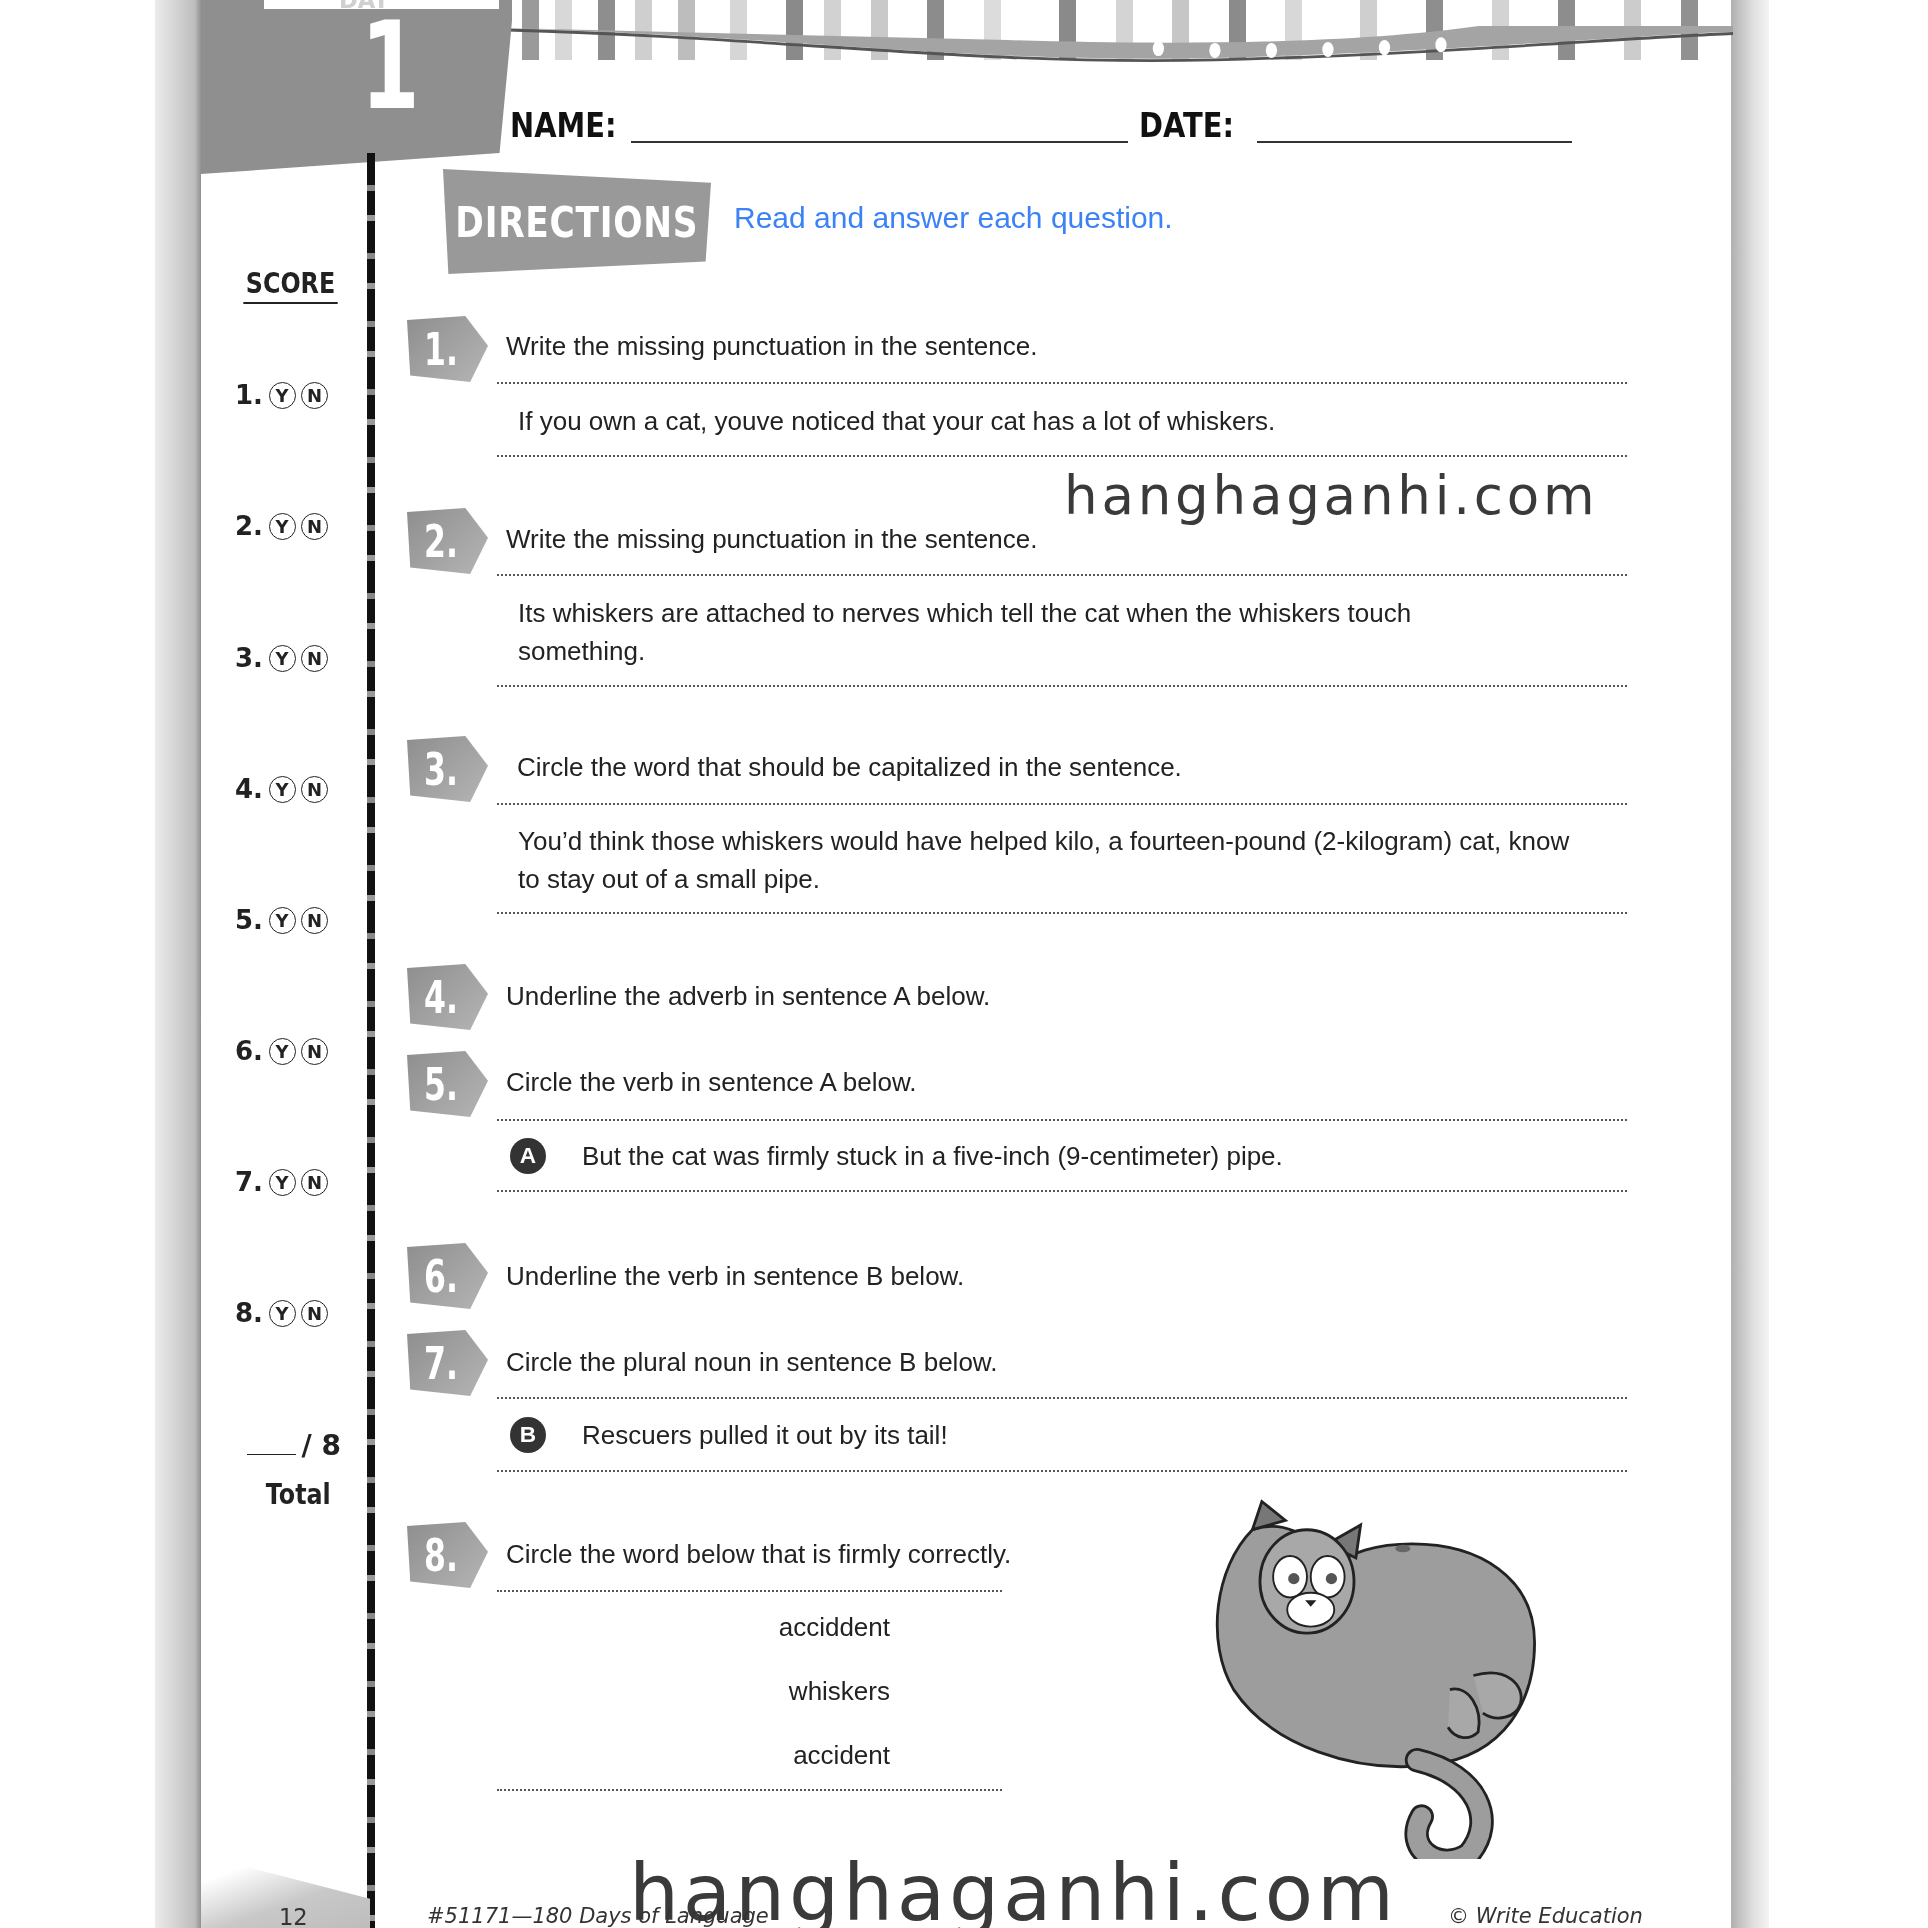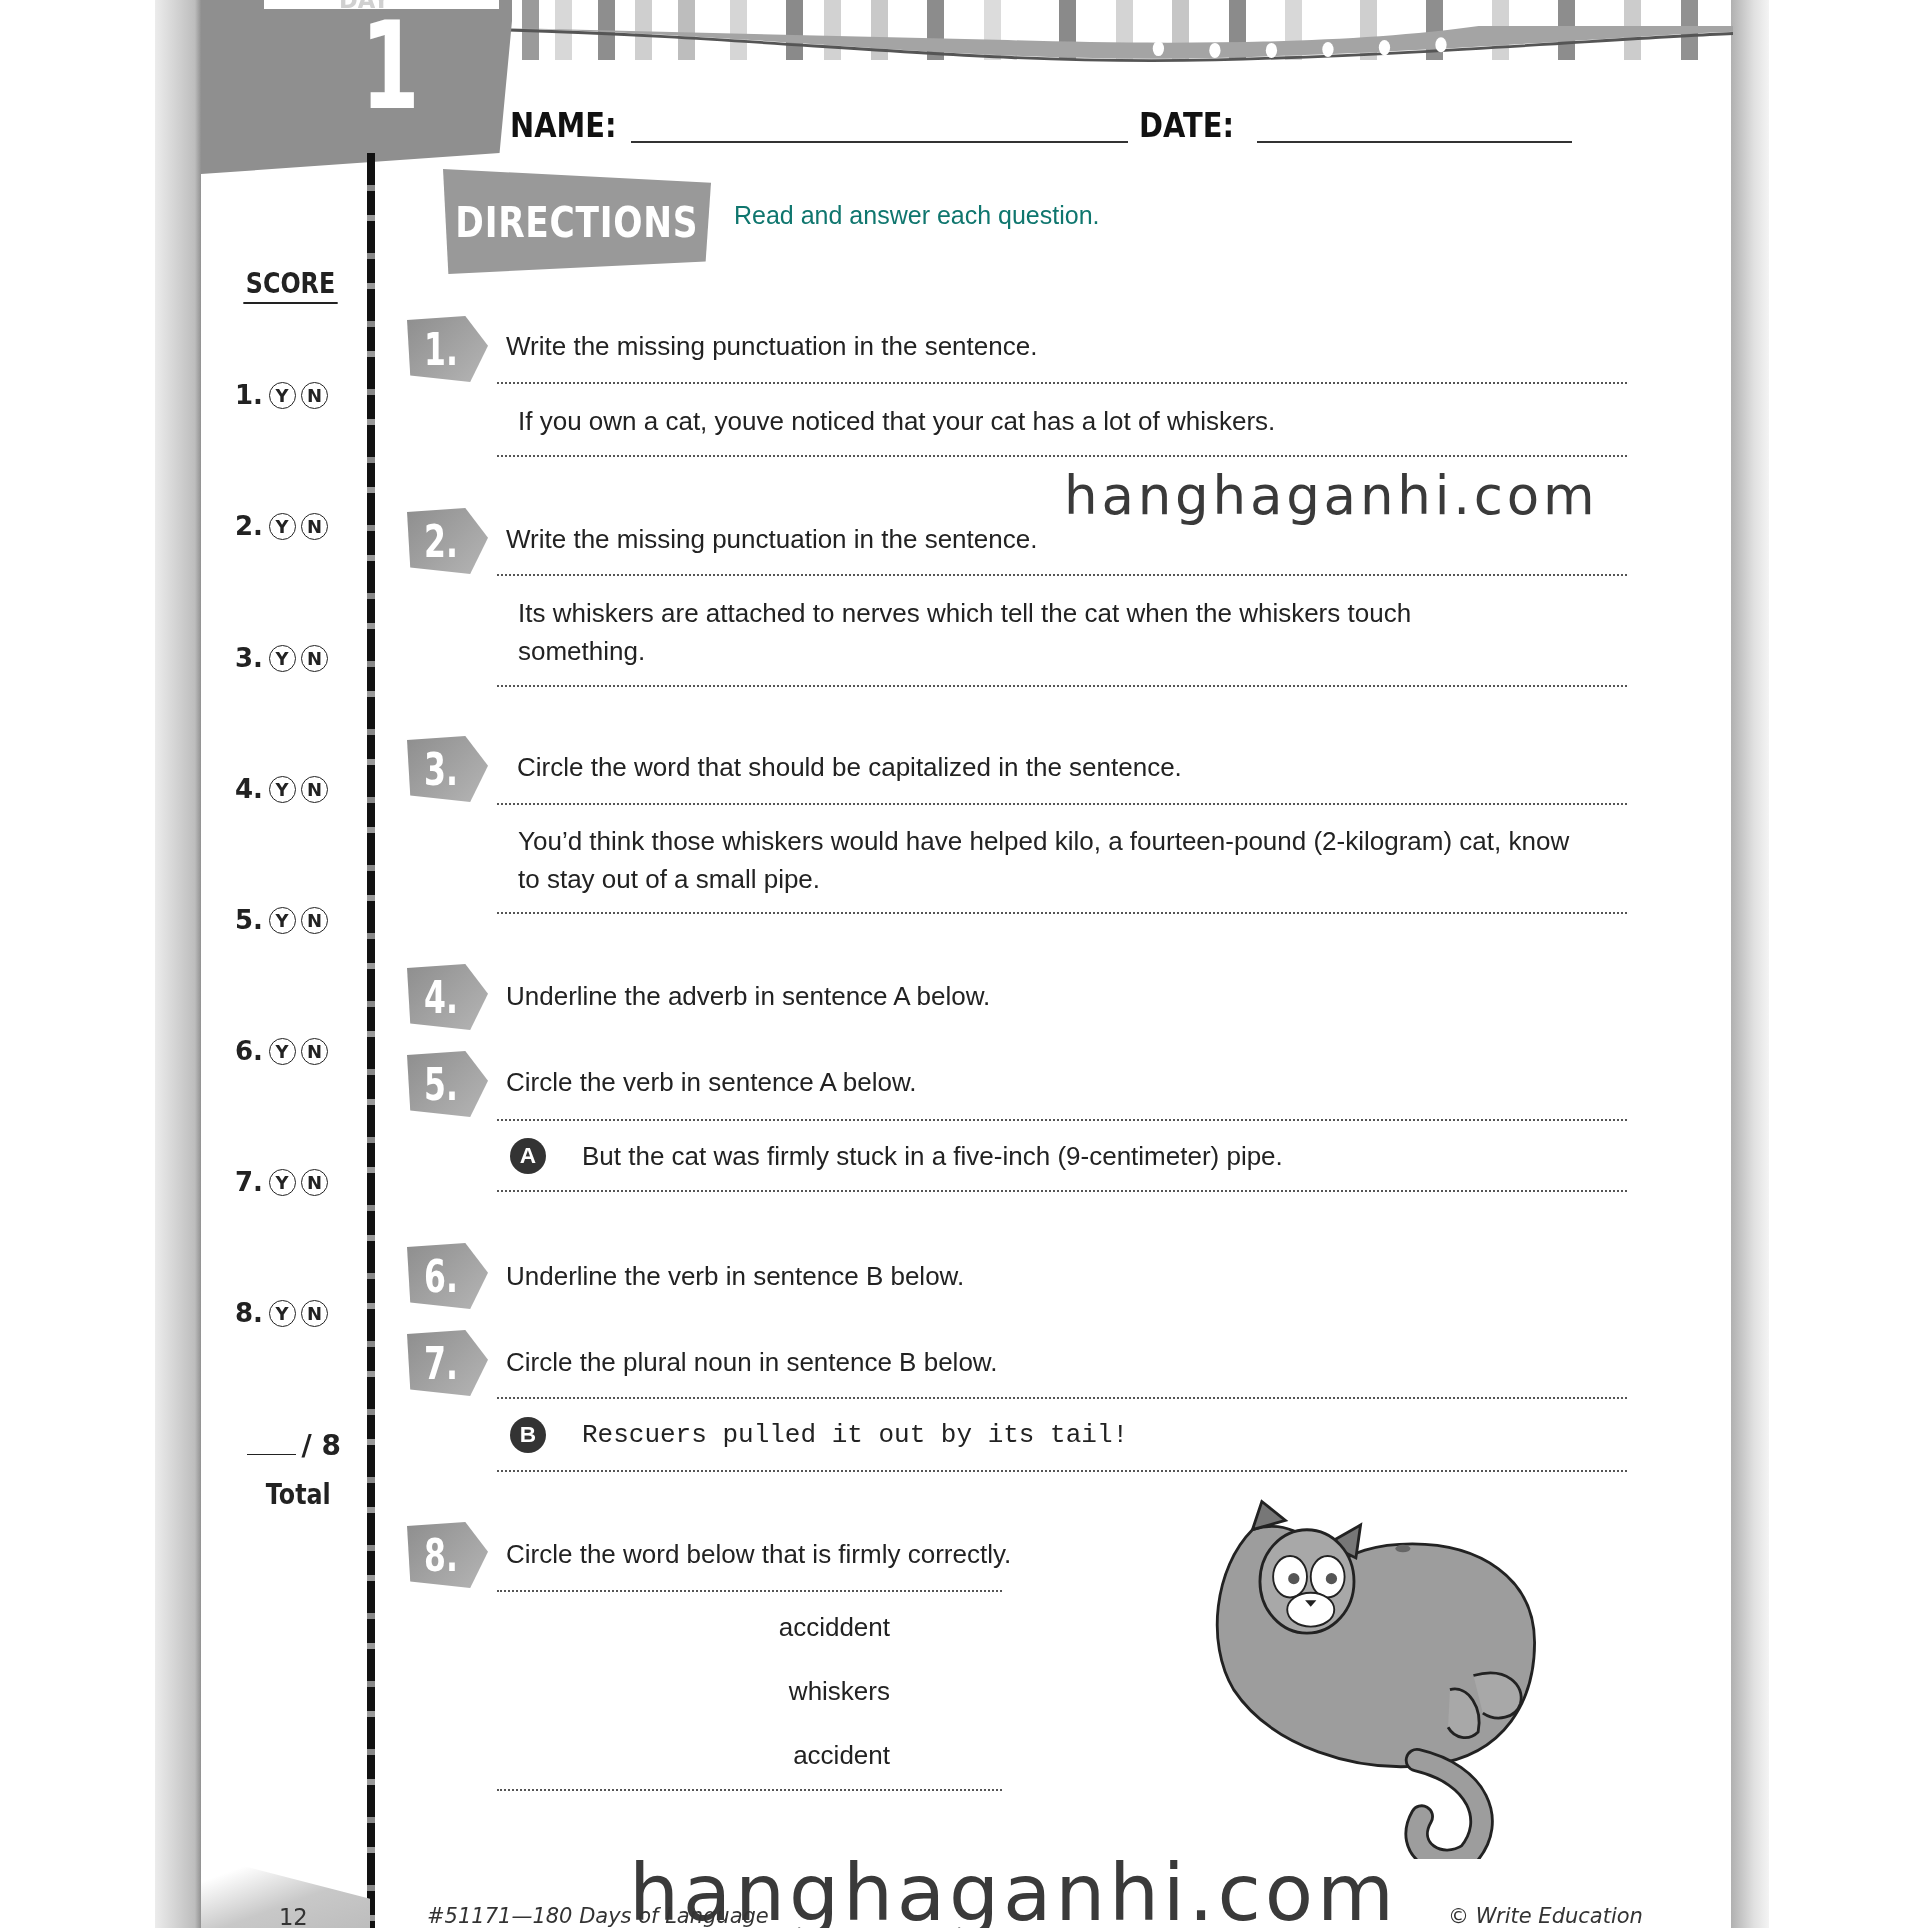--- a/index.html
+++ b/index.html
@@ -12,21 +12,21 @@
   .day-word{position:absolute;left:339px;top:-13px;font-family:"DejaVu Sans",sans-serif;font-weight:bold;font-size:22.6px;color:#d0d0d0;}
   .day-num{position:absolute;left:348px;top:5.6px;font-family:"DejaVu Sans",sans-serif;font-weight:bold;font-size:121px;color:#fff;line-height:1;transform:scaleX(0.7);}
   .top-banner{position:absolute;left:513px;top:0;width:1218px;height:66px;overflow:hidden;}
   .stripe{position:absolute;top:0;width:17px;height:60px;}
   .wave{position:absolute;left:499px;top:26px;width:1234px;height:47px;}
   .dashed-rule{position:absolute;left:367px;top:153px;width:7.5px;height:1776px;background:repeating-linear-gradient(to bottom,#111 0 32px,#888 32px 38px,#111 38px 62px,#999 62px 68px);}
   .header-field{position:absolute;font-family:"DejaVu Sans",sans-serif;font-weight:bold;font-size:34px;color:#111;transform:scaleX(0.85);transform-origin:left;}
   .line{position:absolute;height:1.9px;background:#333;}
   .directions-badge{position:absolute;left:443px;top:169px;width:268px;height:105px;background:#999;clip-path:polygon(0 0,100% 13%,98% 88%,2% 100%);display:flex;align-items:center;justify-content:center;}
   .directions-badge span{font-family:"DejaVu Sans",sans-serif;font-weight:bold;font-size:43px;color:#fff;transform:scaleX(0.8);display:inline-block;letter-spacing:0.9px;}
-  .directions-text{position:absolute;left:734px;top:201px;font-size:25px;color:#0f766e;}
+  .directions-text{position:absolute;left:734px;top:201px;font-size:30px;color:#3b82f6;}
   .score-head{position:absolute;left:235px;top:267px;width:111px;text-align:center;font-family:"DejaVu Sans",sans-serif;font-weight:bold;font-size:28px;color:#222;transform:scaleX(0.85);border-bottom:2.8px solid #222;padding-bottom:1.9px;}
   .score-row{position:absolute;left:235px;font-family:"DejaVu Sans",sans-serif;font-weight:bold;font-size:26px;color:#222;display:flex;align-items:center;gap:5.6px;}
   .yn{display:inline-flex;width:27px;height:27px;border:1.9px solid #222;border-radius:50%;align-items:center;justify-content:center;font-size:18px;font-weight:bold;box-sizing:border-box;}
   .total-line{position:absolute;left:247px;top:1429px;font-family:"DejaVu Sans",sans-serif;font-weight:bold;font-size:28px;color:#222;}
   .total-line .blank{display:inline-block;width:49px;border-bottom:1.9px solid #222;margin-right:5.6px;}
   .total-label{position:absolute;left:260px;top:1478px;font-family:"DejaVu Sans",sans-serif;font-weight:bold;font-size:28px;color:#222;transform:scaleX(0.85);}
   .q-badge{position:absolute;left:407px;width:81px;height:66px;background:linear-gradient(135deg,#8e8e8e,#b5b5b5);clip-path:polygon(0 6%,72% 0,100% 45%,78% 100%,4% 90%);display:flex;align-items:center;padding-left:17px;box-sizing:border-box;}
   .q-badge span{font-family:"DejaVu Sans",sans-serif;font-weight:bold;font-size:45px;color:#fff;transform:scaleX(0.7);transform-origin:left;display:inline-block;}
   .q-text{position:absolute;left:506px;font-size:26px;color:#222;}
   .dots{position:absolute;left:497px;width:1130px;height:0;border-top:2.8px dotted #555;}
@@ -185,21 +185,21 @@
 <div class="q-badge" style="top:1243px;">
     <span>6.</span>
   </div>
 <div class="q-text" style="top:1261px;">Underline the verb in sentence B below.</div>
 <div class="q-badge" style="top:1330px;">
     <span>7.</span>
   </div>
 <div class="q-text" style="top:1347px;">Circle the plural noun in sentence B below.</div>
 <div class="dots" style="top:1397px;"></div>
 <div class="letter-badge" style="top:1417px;">B</div>
-<div class="sentence" style="top:1416px;left:582px;font-family:Liberation Mono, monospace;">Rescuers pulled it out by its tail!</div>
+<div class="sentence" style="top:1416px;left:582px;">Rescuers pulled it out by its tail!</div>
 <div class="dots" style="top:1470px;"></div>
 
 <div class="q-badge" style="top:1522px;">
     <span>8.</span>
   </div>
 <div class="q-text" style="top:1539px;">Circle the word below that is firmly correctly.</div>
 <div class="dots" style="top:1590px;width:505px;"></div>
 <div class="choice" style="top:1612px;">acciddent</div>
 <div class="choice" style="top:1676px;">whiskers</div>
 <div class="choice" style="top:1740px;">accident</div>

